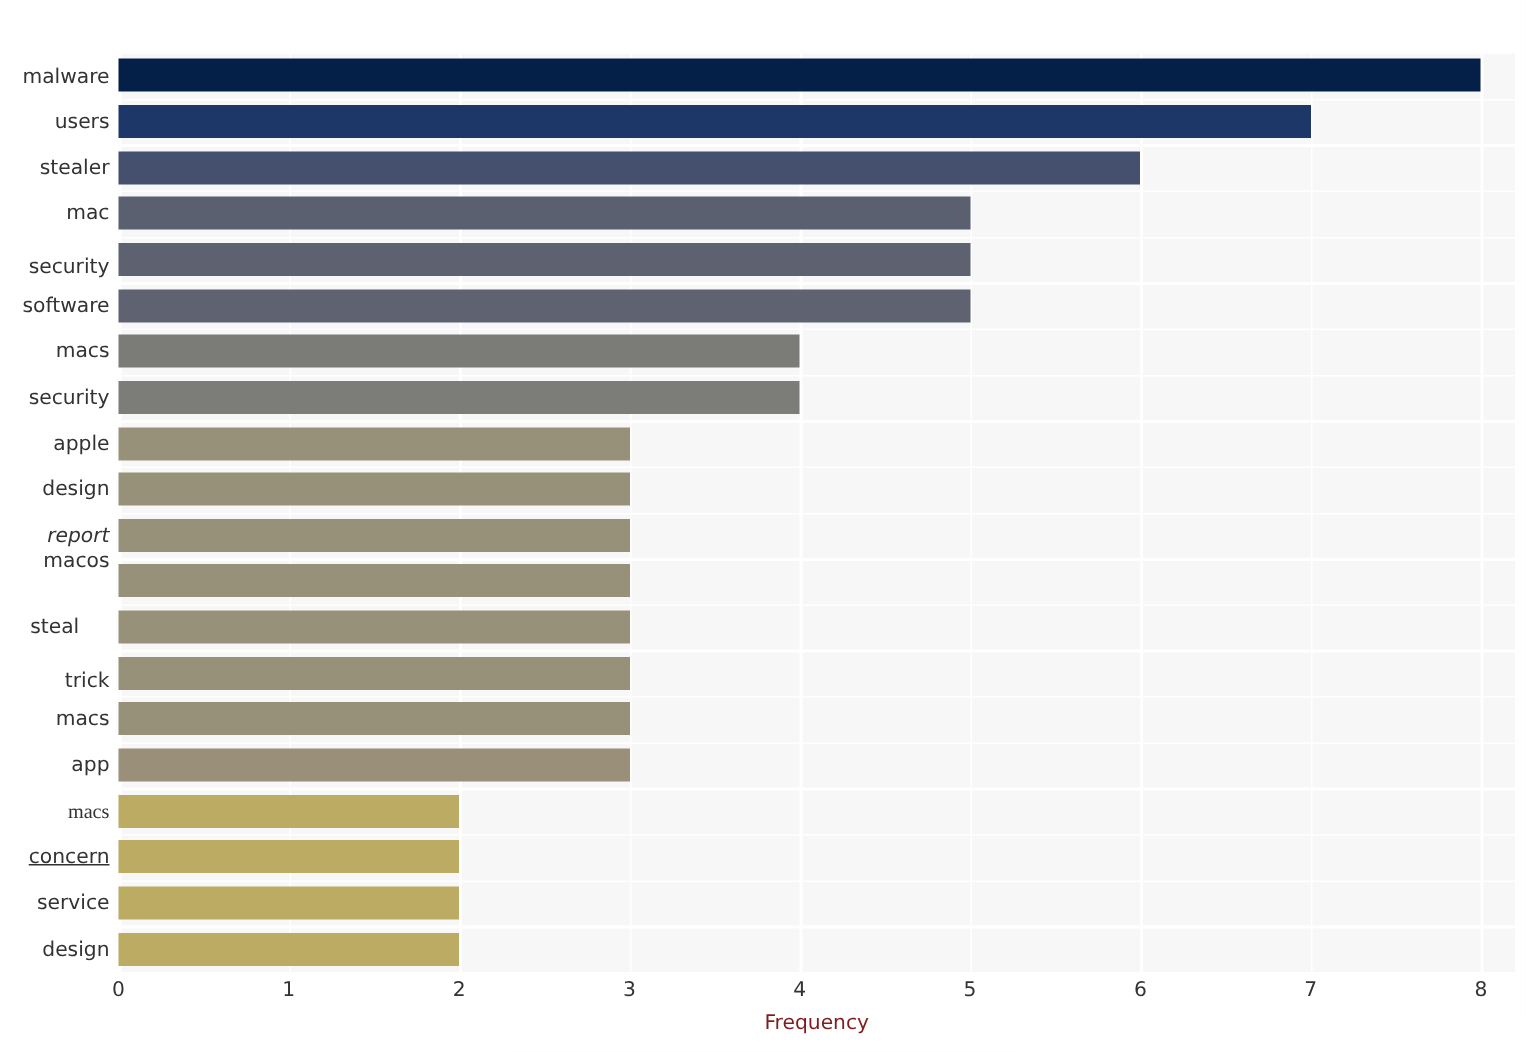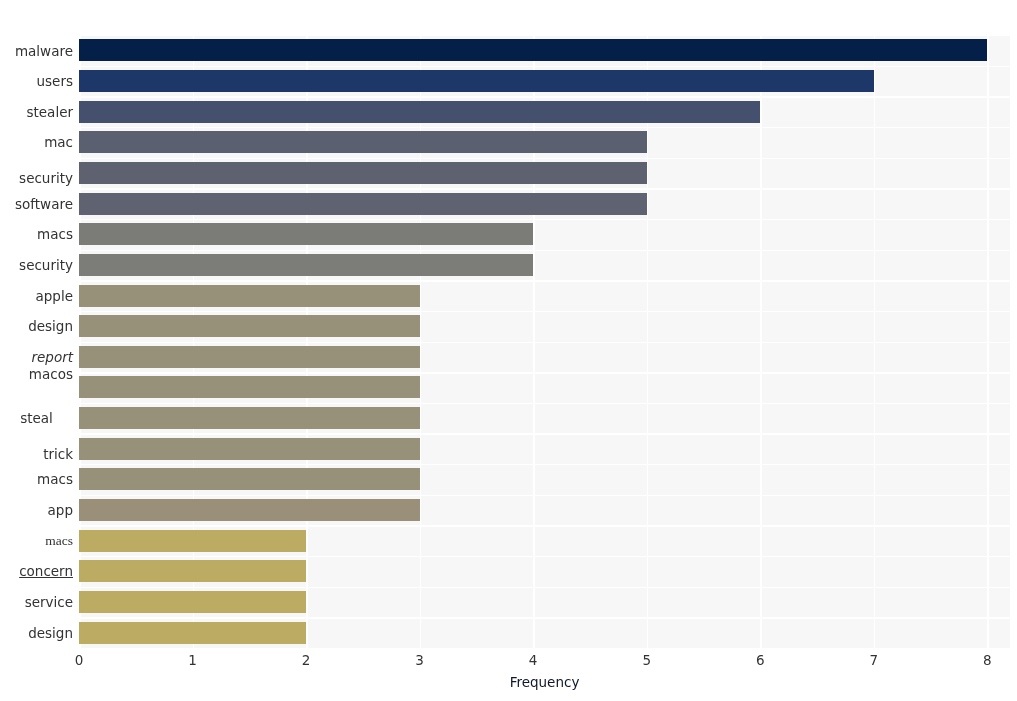--- a/index.html
+++ b/index.html
@@ -76,21 +76,21 @@
     text-align: center;
     font-size: 13.5px;
     color: #333333;
   }
   #xaxis-title {
     position: absolute;
     left: 79px; top: 674px;
     width: 931px;
     text-align: center;
     font-size: 13.5px;
-    color: #0f172a;
+    color: #7f1d1d;
   }
 </style>
 </head>
 <body>
 
 <div id="figure">
 
 
   <div id="plot-area">
     <div id="vgrid">

